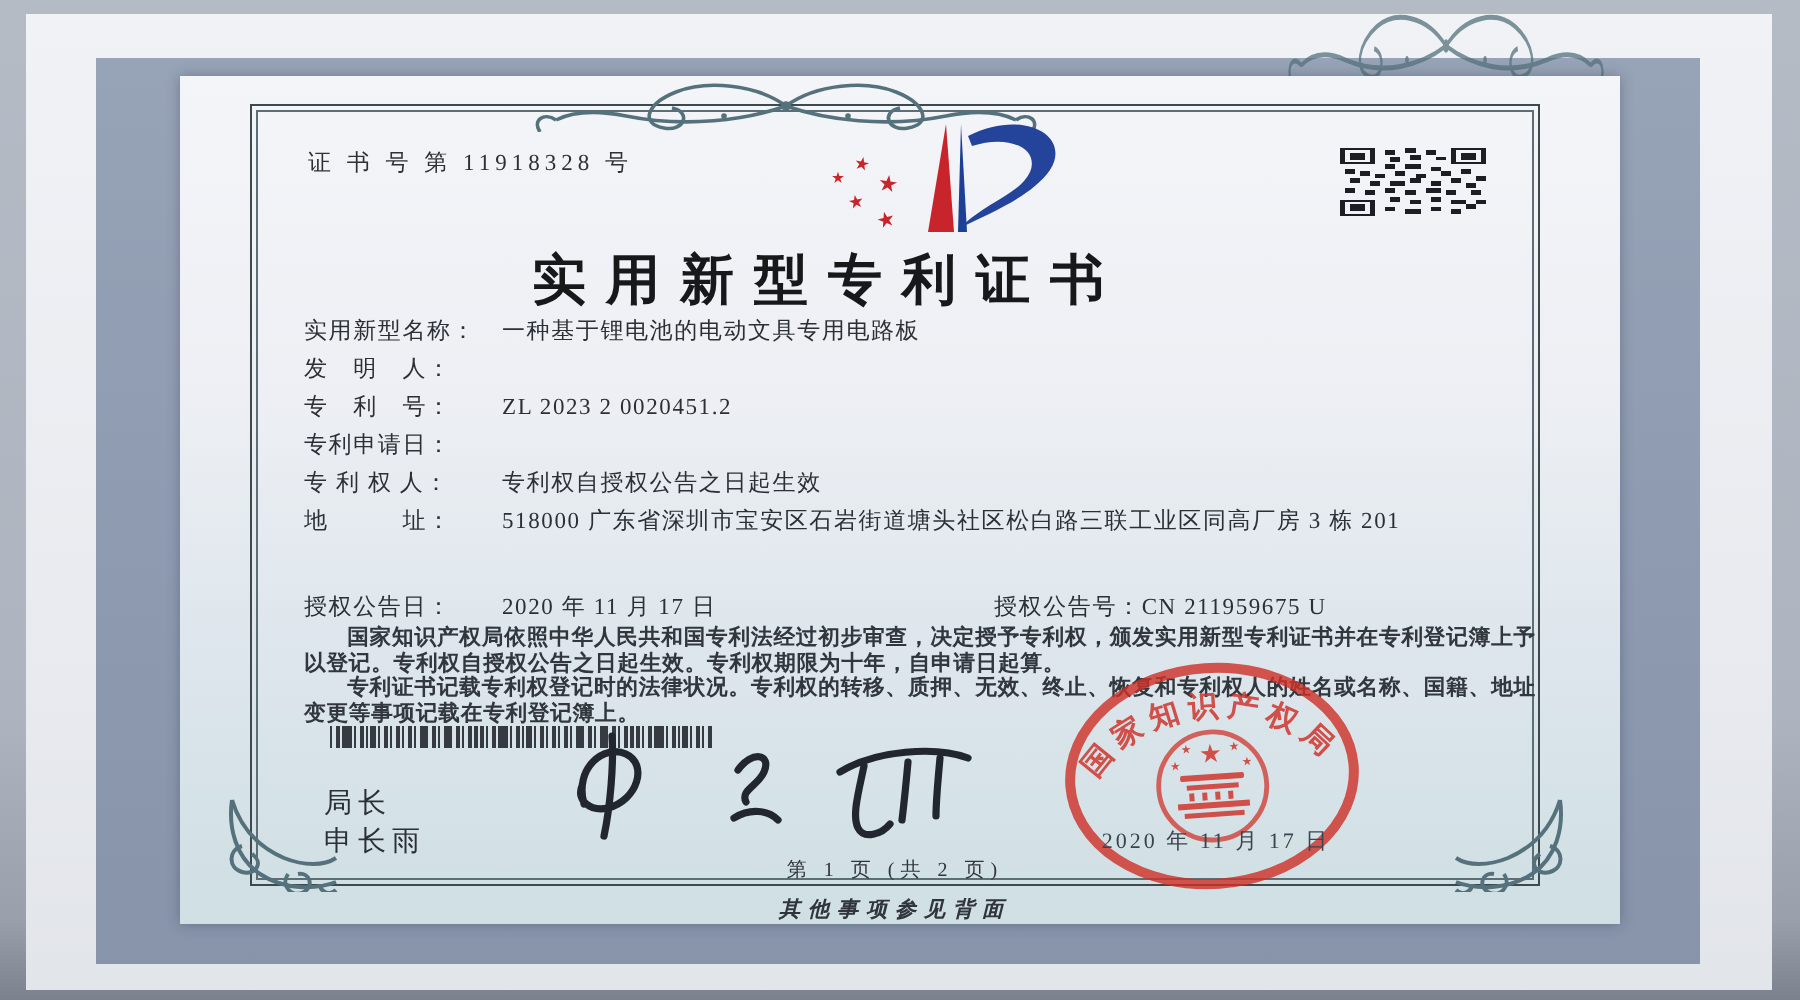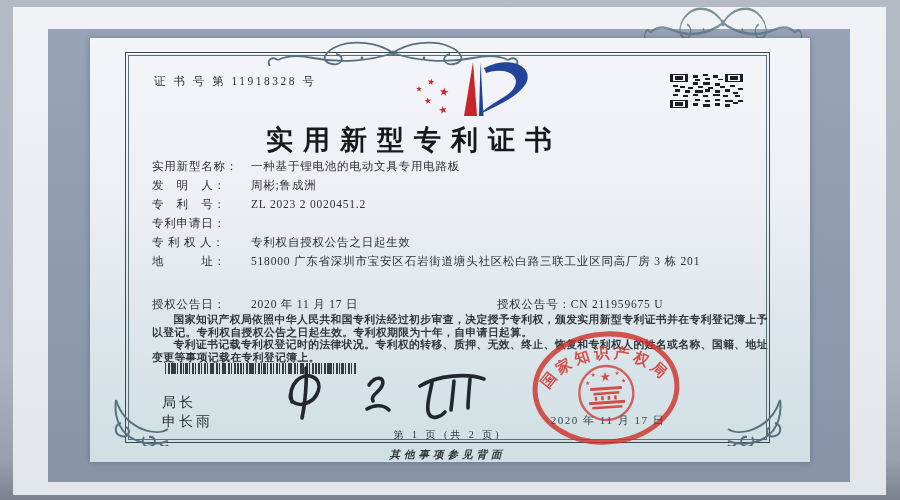--- a/index.html
+++ b/index.html
@@ -186,21 +186,20 @@
 
     <div class="title">实用新型专利证书</div>
 
     <div class="fields">
       <div class="frow">
         <span class="flabel">实用新型名称：</span>
         <span class="fvalue">一种基于锂电池的电动文具专用电路板</span>
       </div>
       <div class="frow">
         <span class="flabel">发　明　人：</span>
-        <span class="fvalue">周彬;鲁成洲</span>
       </div>
       <div class="frow">
         <span class="flabel">专　利　号：</span>
         <span class="fvalue">ZL 2023 2 0020451.2</span>
       </div>
       <div class="frow">
         <span class="flabel">专利申请日：</span>
       </div>
       <div class="frow">
         <span class="flabel">专 利 权 人：</span>

